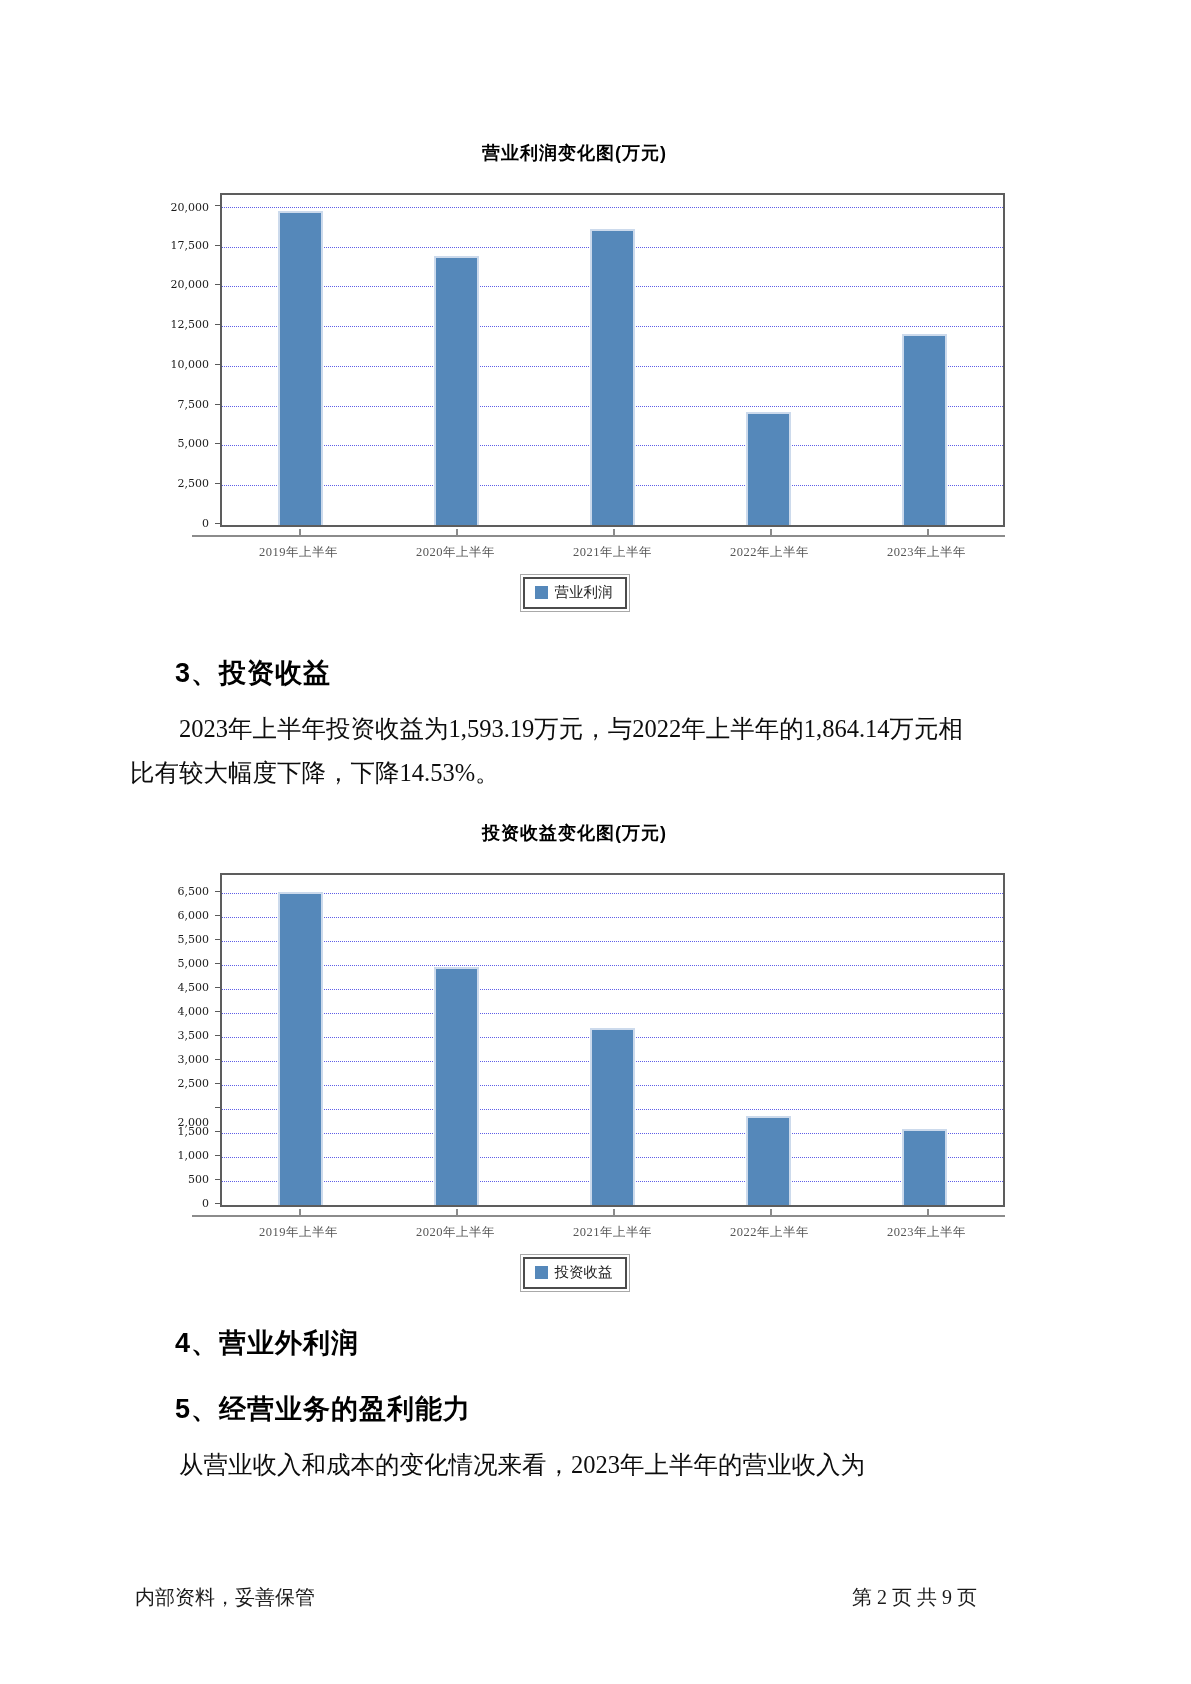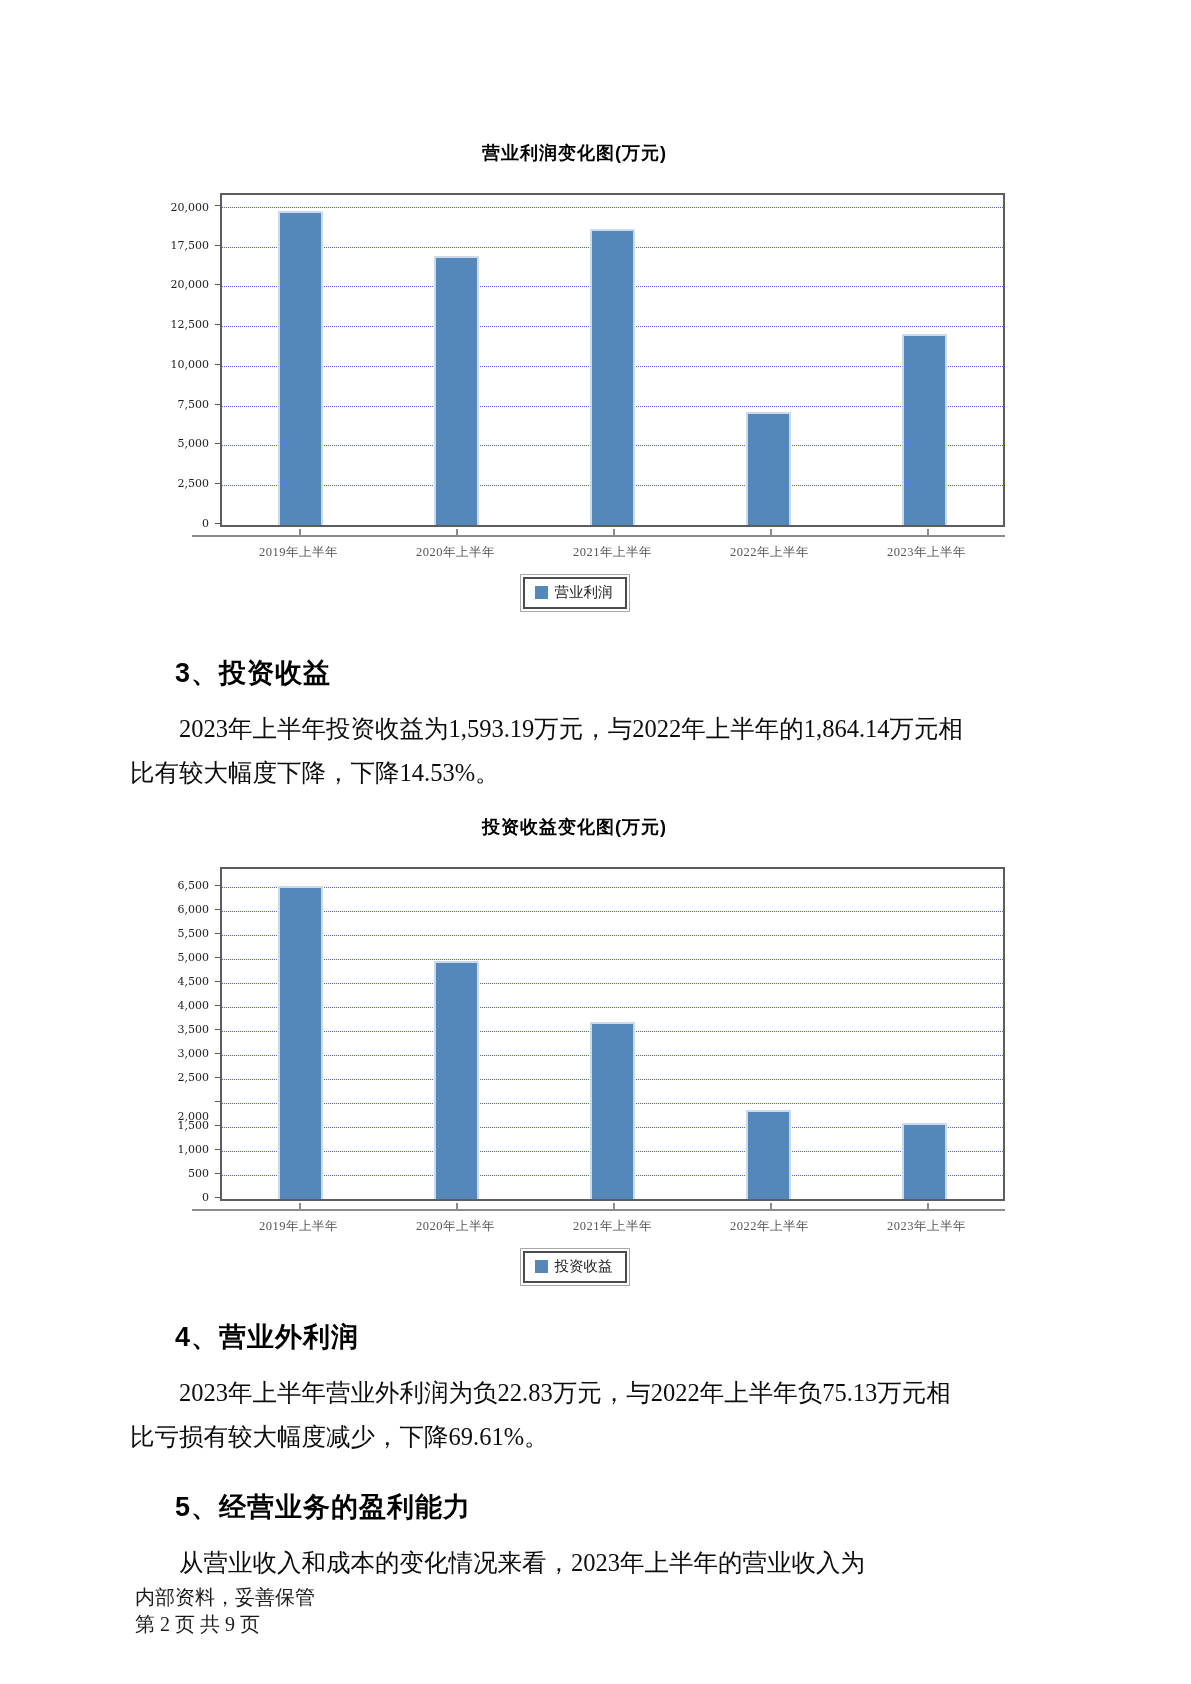--- a/index.html
+++ b/index.html
@@ -7,21 +7,21 @@
     position:relative;
     width:1191px; height:1684px;
     background:#ffffff;
     overflow:hidden;
     font-family:"Liberation Serif","DejaVu Serif",serif;
     color:#111;
   }
   
   .chart-block { margin-left:144px; width:861px;margin-top:15px; }
   .chart-block.first { padding-top:126px; }
-  .chart-block.second { margin-top:20px; }
+  .chart-block.second { margin-top:26px; }
   .chart-title {
     text-align:center;
     font-family:"Liberation Sans","DejaVu Sans",sans-serif;
     font-weight:bold;
     font-size:18px;
     color:#000;
     margin-bottom:28px;
     letter-spacing:1px;
   }
   .chart-body { display:flex; }
@@ -102,21 +102,21 @@
     font-size:24.5px;
     line-height:44px;
     text-indent:2em;
     color:#0d0d0d;
     width:845px;
   }
   
   .footer {
     position:absolute; top:1584px; left:135px; right:214px;
     display:flex; justify-content:space-between;
-    font-size:20px; color:#1a1a1a;flex-direction:column;
+    font-size:20px; color:#1a1a1a;
   }
 </style>
 </head>
 <body>
 
 <div class="page">
 
   <section class="chart-block first">
     <div class="chart-title">营业利润变化图(万元)</div>
     <div class="chart">
@@ -286,21 +286,20 @@
         <div class="legend-box">
           <span class="swatch" style="background: rgb(85, 136, 186);"></span>
           <span>投资收益</span>
         </div>
       </div>
     </div>
   </section>
 
   <section class="text-section sec-4">
     <h2>4、营业外利润</h2>
-    <p>2023年上半年营业外利润为负22.83万元，与2022年上半年负75.13万元相比亏损有较大幅度减少，下降69.61%。</p>
   </section>
 
   <section class="text-section sec-5">
     <h2>5、经营业务的盈利能力</h2>
     <p>从营业收入和成本的变化情况来看，2023年上半年的营业收入为</p>
   </section>
 
   <div class="footer">
     <span>内部资料，妥善保管</span>
     <span>第 2 页  共 9 页</span>

